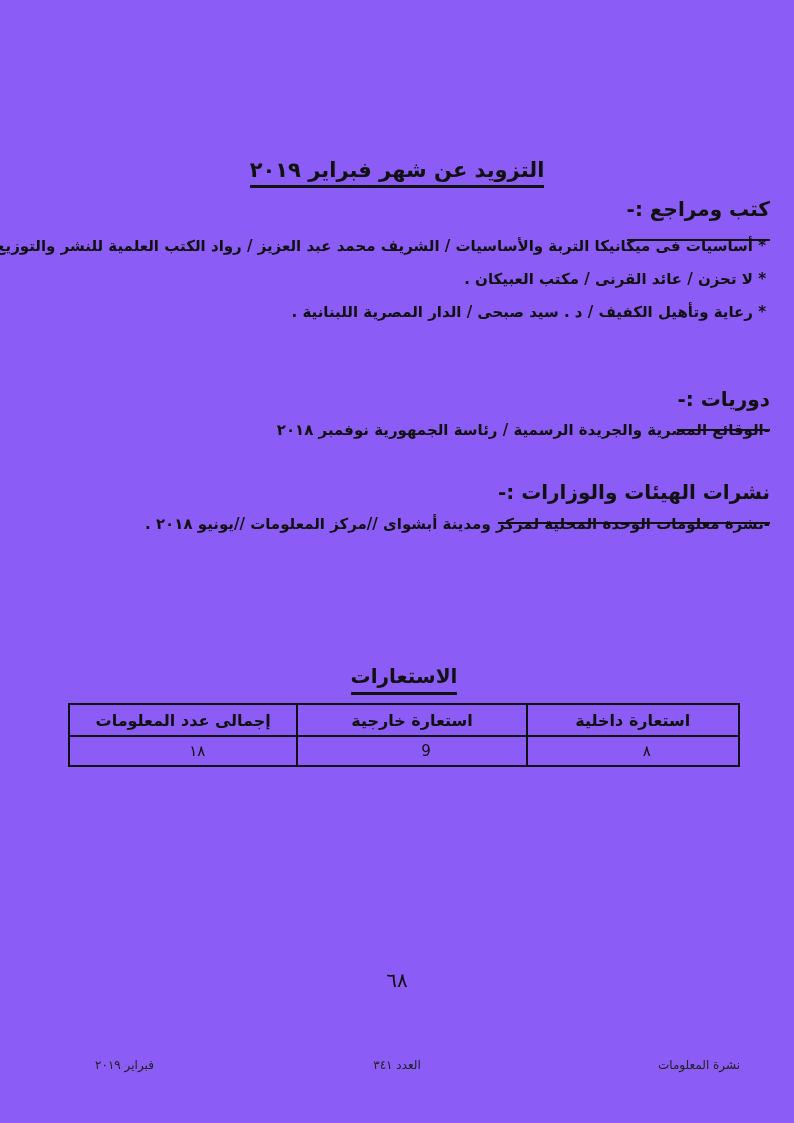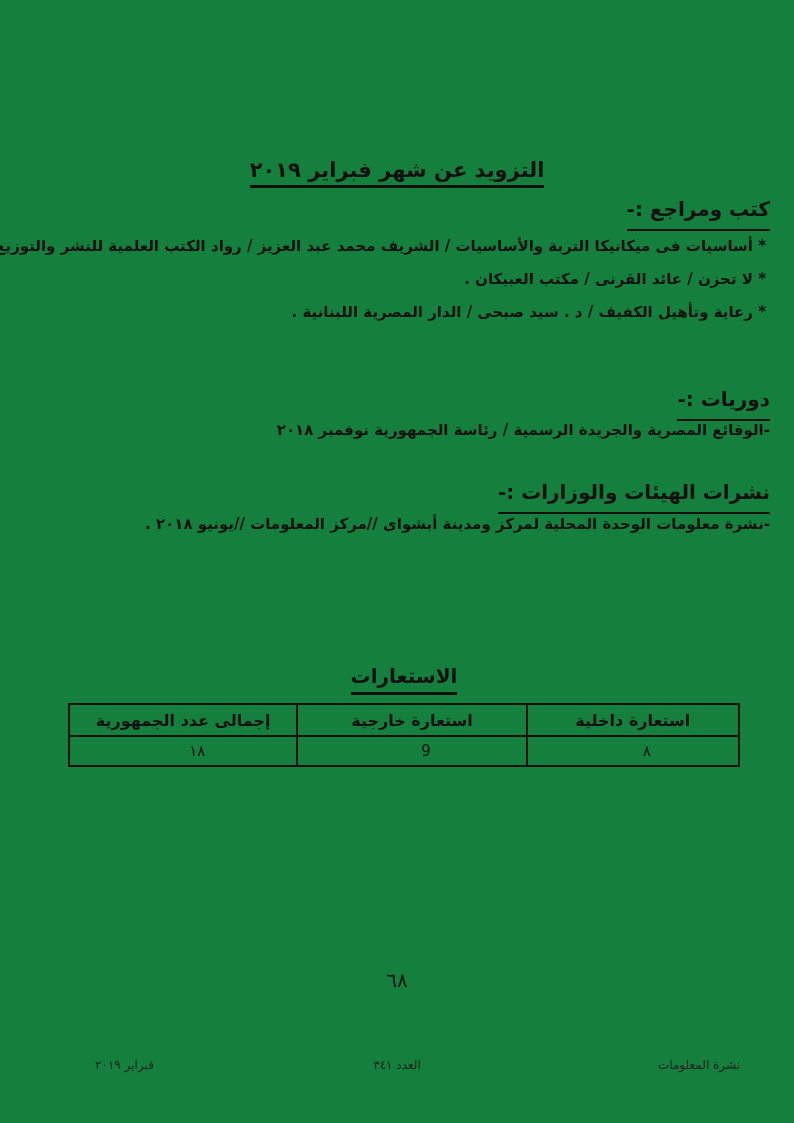--- a/index.html
+++ b/index.html
@@ -2,21 +2,21 @@
 <html lang="ar" dir="rtl"><head>
 <meta charset="utf-8">
 <style>
   * { margin: 0; padding: 0; box-sizing: border-box; }
   html, body { background: #e8e8e8; }
   .page {
     position: relative;
     width: 794px;
     height: 1123px;
     margin: 0 auto;
-    background: #15803d;
+    background: #8b5cf6;
     direction: rtl;
     font-family: "DejaVu Sans", sans-serif;
     color: #111111;
     overflow: hidden;
   }
   .doc-title {
     position: absolute;
     top: 158px; left: 0; right: 0;
     text-align: center;
   }
@@ -29,21 +29,21 @@
   }
   .section-heading {
     position: absolute;
     right: 24px;
   }
   .section-heading span {
     display: inline-block;
     font-size: 20px;
     font-weight: 900;
     border-bottom: 2.5px solid #111;
-    padding-bottom: 8px;
+    padding-bottom: 18px;
   }
   .doc-line {
     position: absolute;
     right: 28px;
     left: 16px;
     font-size: 15px;
     font-weight: 700;
     text-align: right;
     white-space: nowrap;
   }
@@ -135,21 +135,21 @@
 
   <div class="loans-heading">
     <span>الاستعارات</span>
   </div>
 
   <table class="loans-table">
     <thead>
       <tr>
         <th class="col-inner">استعارة داخلية</th>
         <th class="col-outer">استعارة خارجية</th>
-        <th class="col-total">إجمالى عدد الجمهورية</th>
+        <th class="col-total">إجمالى عدد المعلومات</th>
       </tr>
     </thead>
     <tbody>
       <tr>
         <td>٨</td>
         <td>9</td>
         <td>١٨</td>
       </tr>
     </tbody>
   </table>

